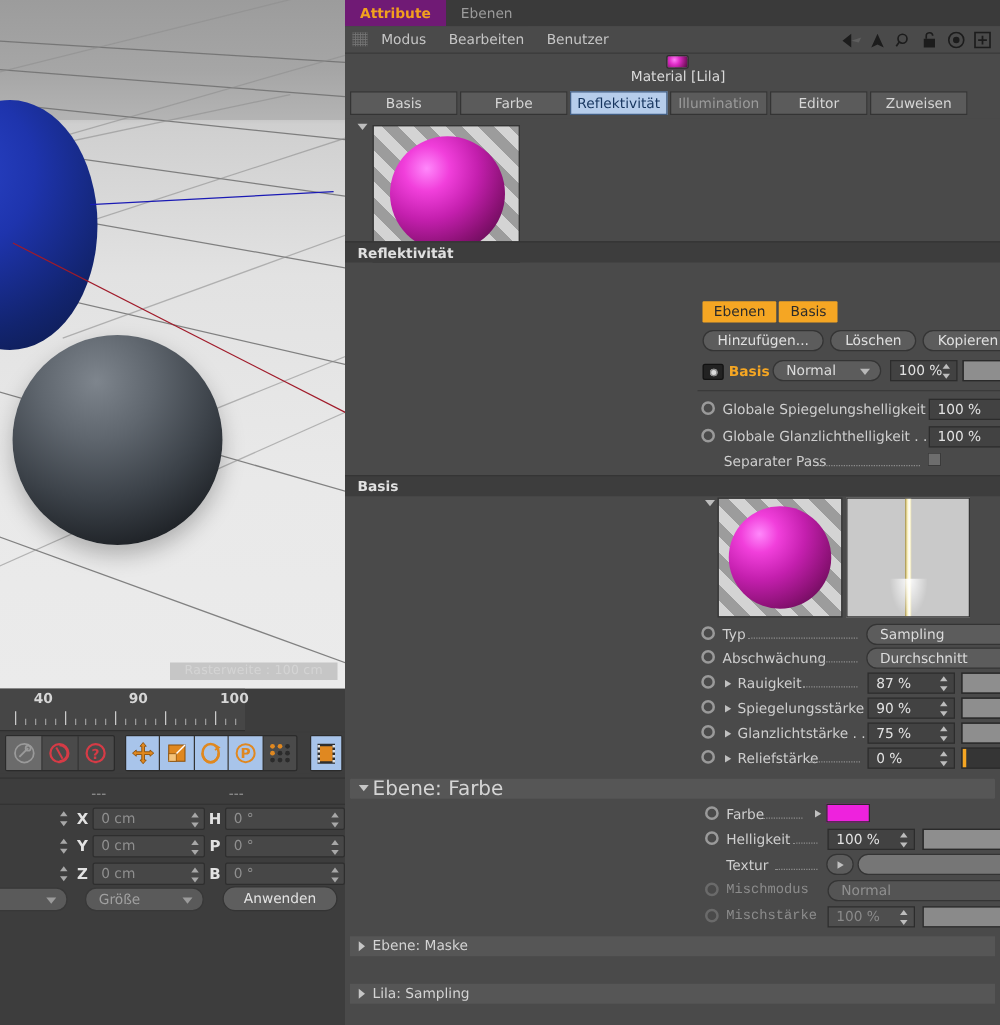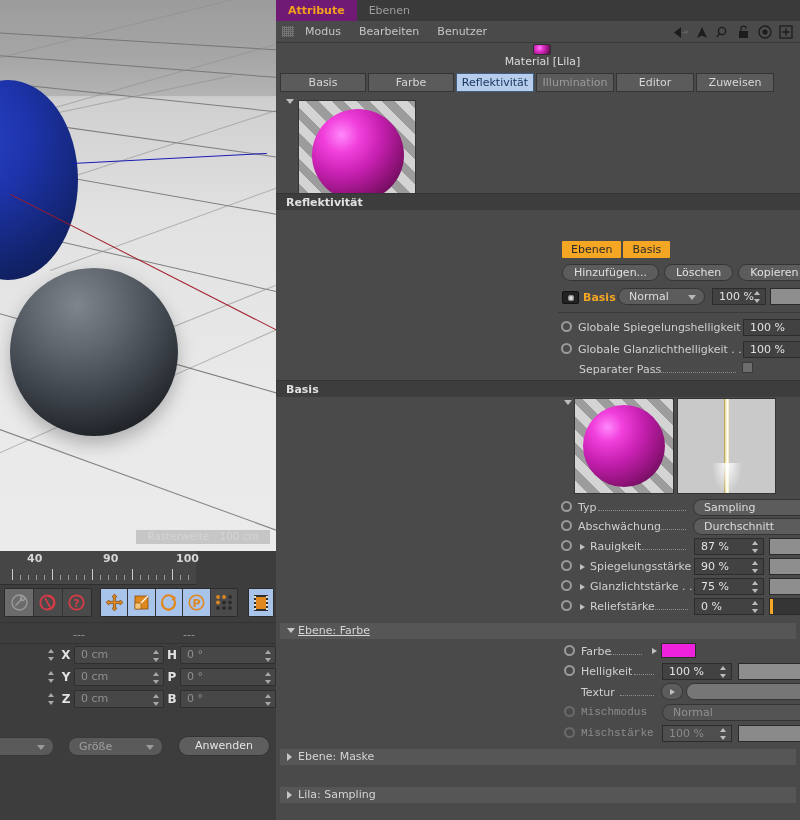--- a/index.html
+++ b/index.html
@@ -74,21 +74,21 @@
   .crow { position:absolute; left:0; width:276px; height:21px; display:flex; align-items:center; }
   .cstep { width:14px; height:18px; position:relative; }
   .cstep:before, .cstep:after {
     content:""; position:absolute; left:4px; border-left:3px solid transparent; border-right:3px solid transparent;
   }
   .cstep:before { top:3px; border-bottom:4px solid #a8a8a8; }
   .cstep:after { bottom:3px; border-top:4px solid #a8a8a8; }
   .clabel { width:16px; text-align:center; font-weight:bold; color:#e2e2e2; font-size:12px; }
   .cfield { height:18px; background:#474747; border:1px solid #2e2e2e; border-radius:2px;
             color:#8f8f8f; font-size:11px; line-height:16px; padding-left:6px; position:relative; }
-  #bottom-row { position:absolute; left:0; top:707px; width:276px; height:24px; display:flex; align-items:center;margin-top:27px; }
+  #bottom-row { position:absolute; left:0; top:707px; width:276px; height:24px; display:flex; align-items:center; }
   .bdrop { height:19px; background:#5a5a5a; border:1px solid #383838; border-radius:9px;
            color:#a0a0a0; font-size:11px; line-height:17px; padding-left:10px; position:relative; }
   .bdrop .caret { position:absolute; right:8px; top:7px; width:0;height:0;
       border-left:4px solid transparent;border-right:4px solid transparent;border-top:5px solid #9b9b9b; }
   #apply-btn { height:20px; background:#5e5e5e; border:1px solid #343434; border-radius:10px;
       color:#e4e4e4; font-size:11px; line-height:18px; text-align:center; }
 
   
   #right { position:absolute; left:276px; top:0; width:524px; height:820px; background:#4a4a4a; }
 
@@ -136,21 +136,21 @@
      border:1px solid #343434; }
   #preview-ball { position:absolute; left:13px; top:8px; width:92px; height:92px; border-radius:50%;
      background: radial-gradient(circle at 32% 28%, #ff88fb 0%, #f13fdb 20%, #c41fae 45%, #8a1174 70%, #4e0a42 95%);
   }
 
   
   .grouphead { position:absolute; left:0; width:524px; height:17px; background:#3d3d3d;
      color:#e0e0e0; font-size:11px; font-weight:bold; line-height:17px; padding-left:10px;
      border-top:1px solid #353535; }
   .subhead { position:absolute; left:4px; width:516px; height:16px; background:#565656;
-     color:#d4d4d4; font-size:11px; line-height:16px; padding-left:18px; border-radius:1px;text-decoration:underline; }
+     color:#d4d4d4; font-size:16px; line-height:16px; padding-left:18px; border-radius:1px; }
   .subhead .arrow { position:absolute; left:7px; top:5px; width:0;height:0; }
   .arrow-down { border-left:4px solid transparent;border-right:4px solid transparent;border-top:5px solid #c6c6c6; }
   .arrow-right { border-top:4px solid transparent;border-bottom:4px solid transparent;border-left:5px solid #c6c6c6; }
 
   
   #pill-row { position:absolute; left:286px; top:241px; height:17px; display:flex; }
   .pill { height:17px; line-height:17px; padding:0 9px; background:#f5a623; color:#2b2b2b;
      font-size:11px; margin-right:2px; border-radius:1px; }
 
   

